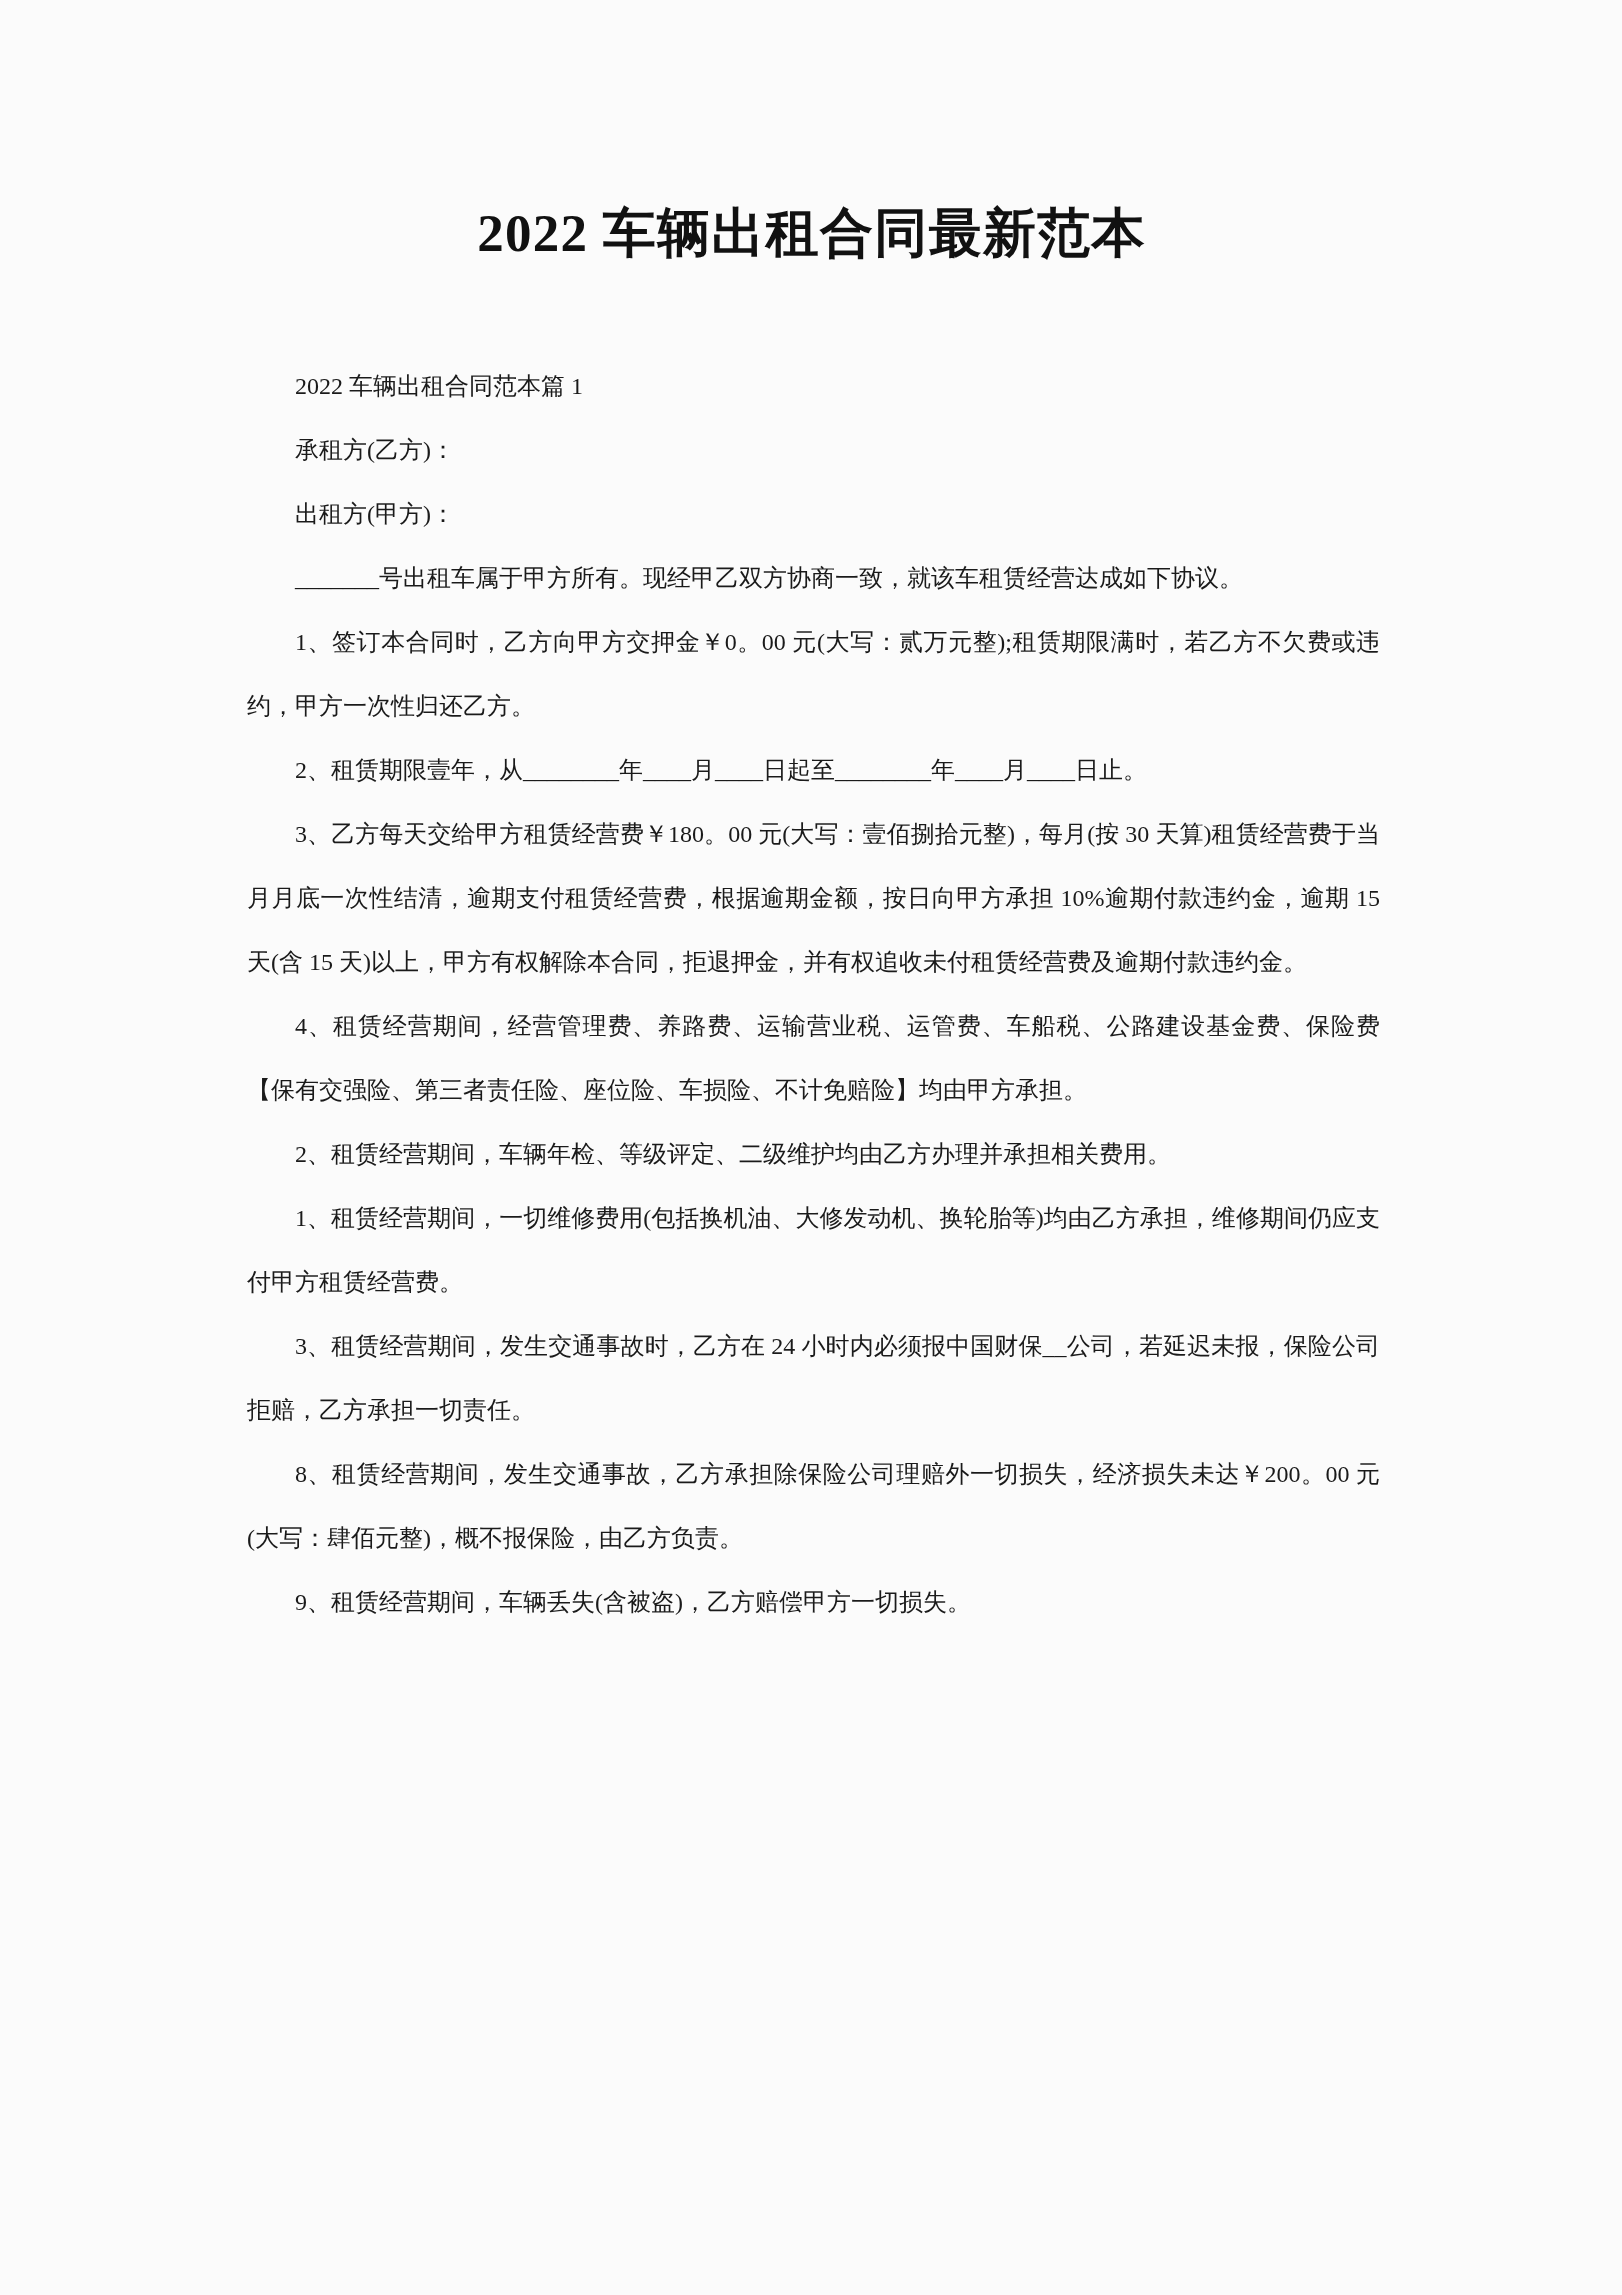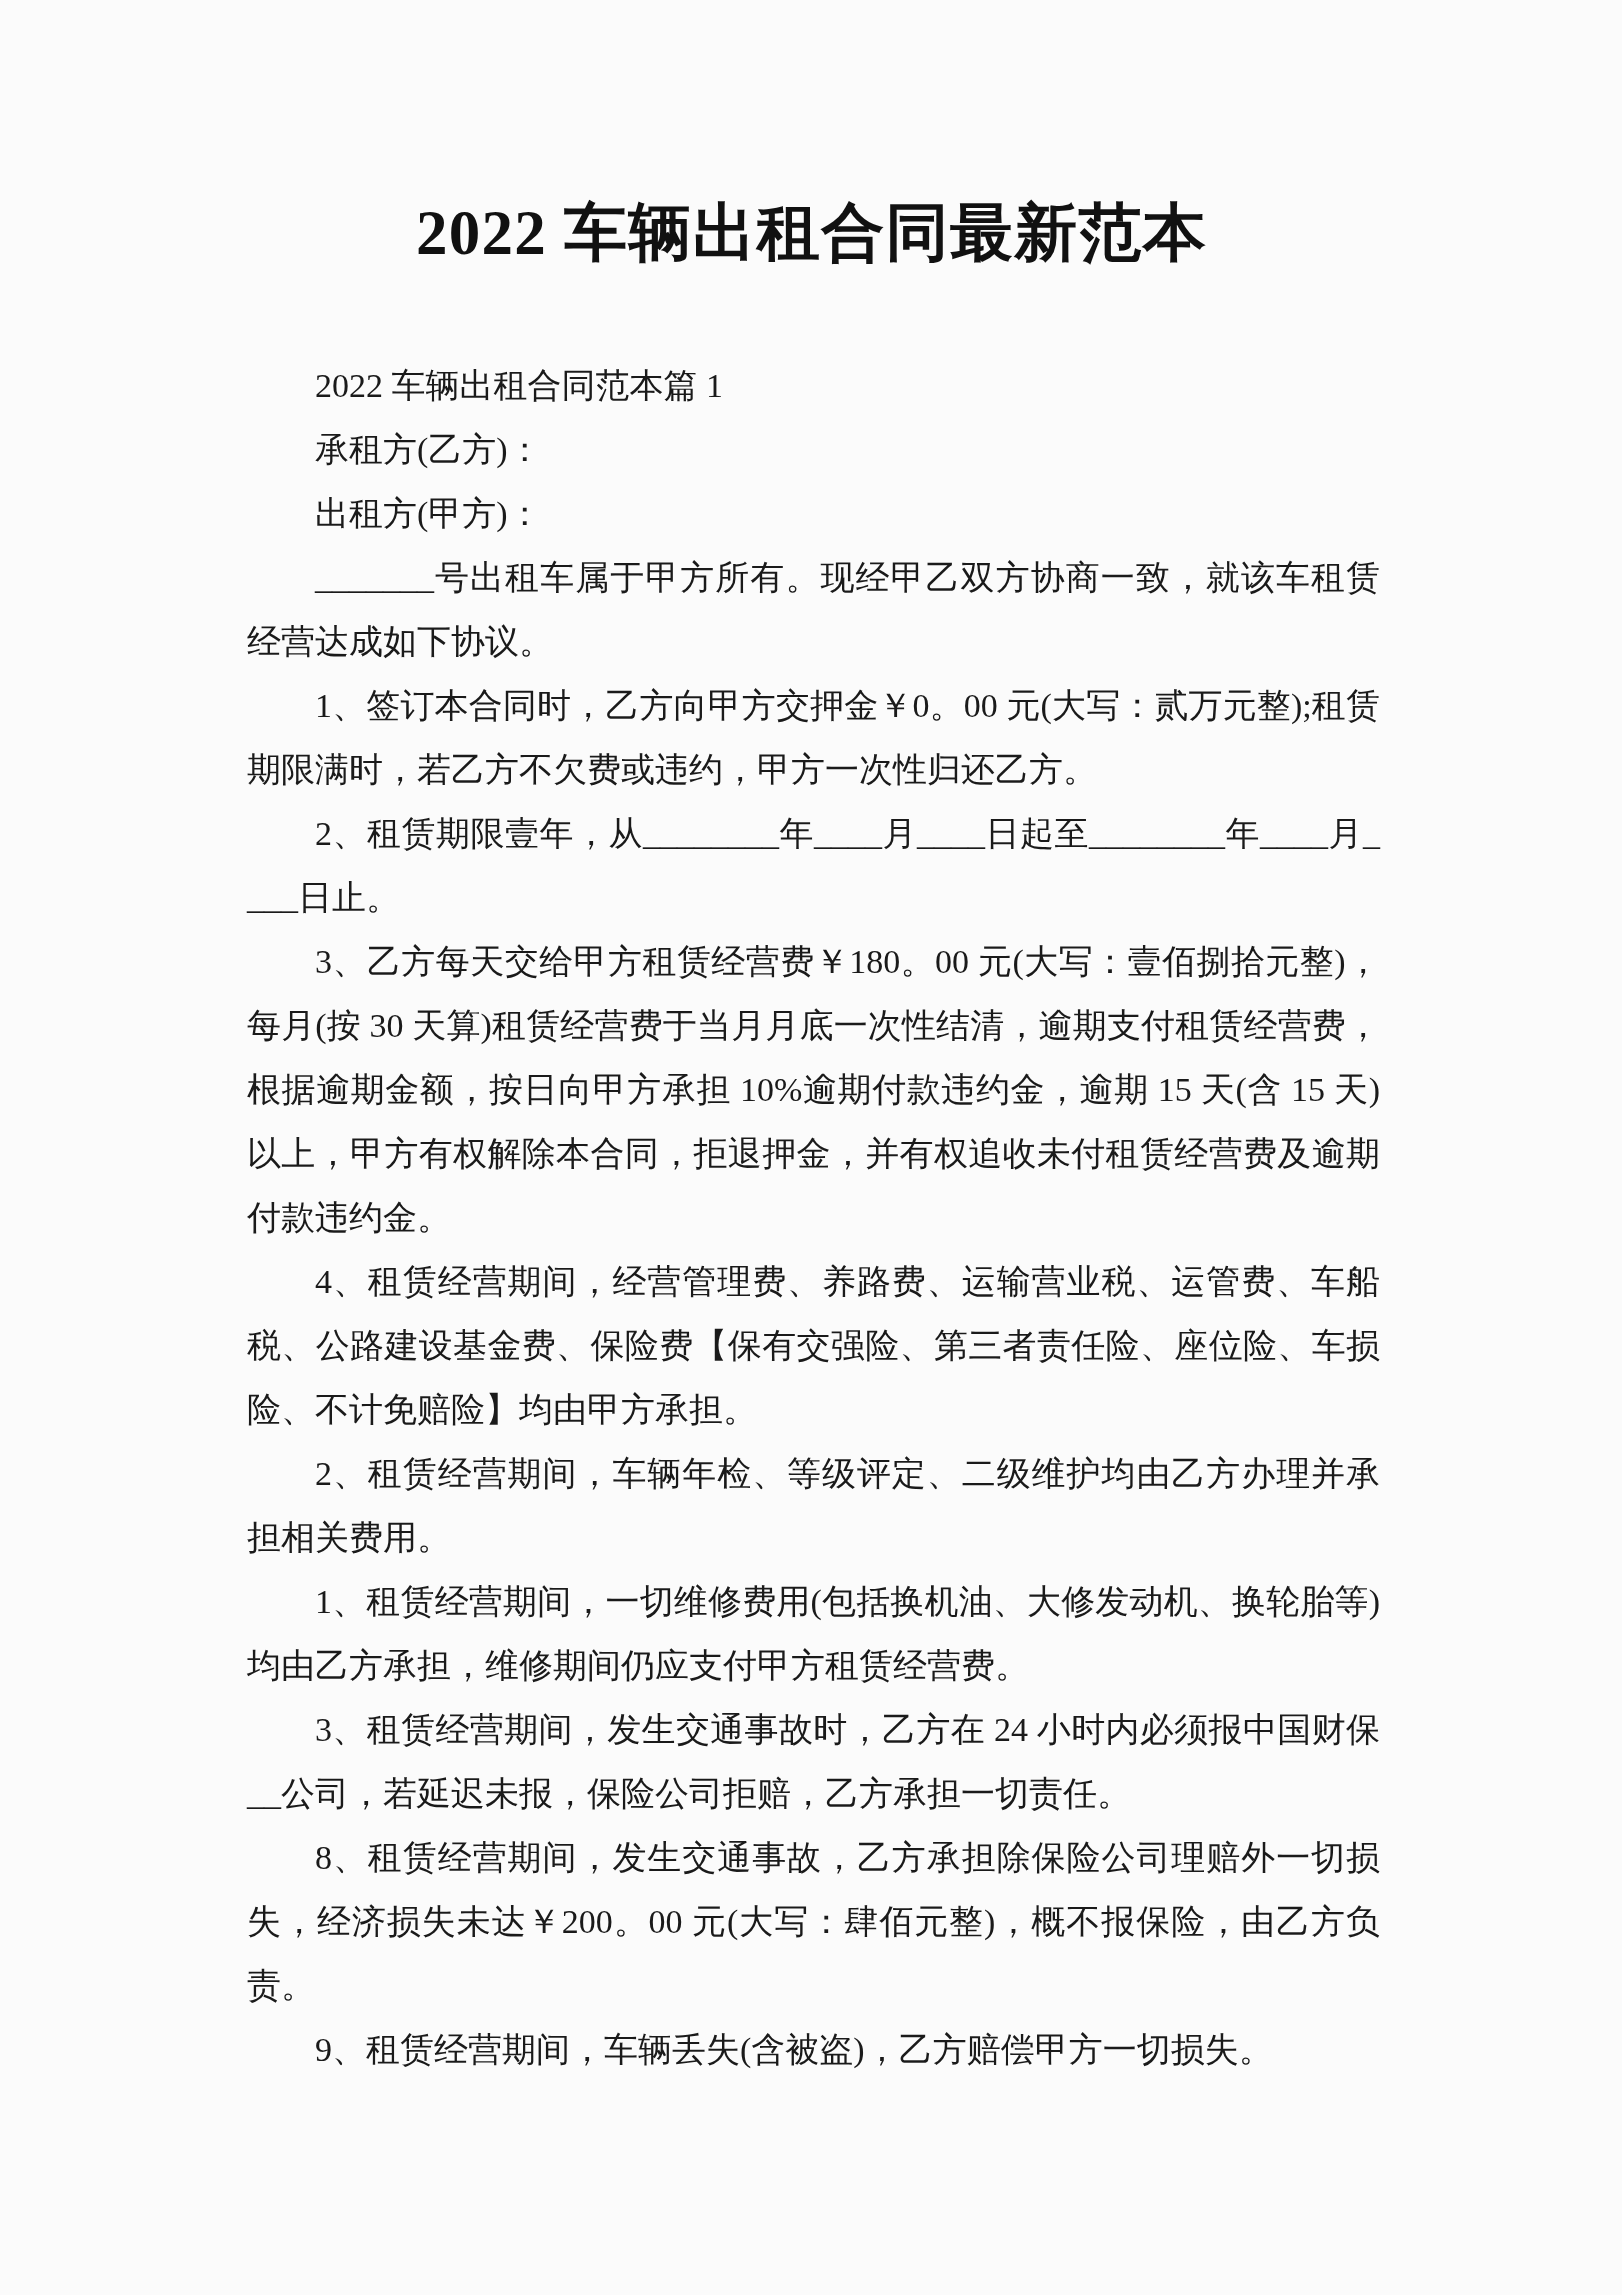--- a/index.html
+++ b/index.html
@@ -14,32 +14,32 @@
     margin: 0 auto;
     background: #fbfbfb;
     color: #1a1a1a;
     font-family: "Liberation Serif", serif;
     overflow: hidden;
   }
   .doc-title {
     margin: 0;
     padding: 194px 131px 0 131px;
     text-align: center;
-    font-size: 63px;
+    font-size: 53px;
     font-weight: bold;
     line-height: 79px;
     letter-spacing: 1.3px;
     color: #111111;
   }
   .doc-body {
     margin: 81px 243px 0 247px; 
   }
   .para {
     margin: 0;
-    font-size: 34px;
+    font-size: 24px;
     line-height: 64px;
     text-align: justify;
     text-justify: inter-ideograph;
     text-indent: 2em;
     word-break: break-all;
     color: #1a1a1a;
   }
 </style>
 </head>
 <body>

